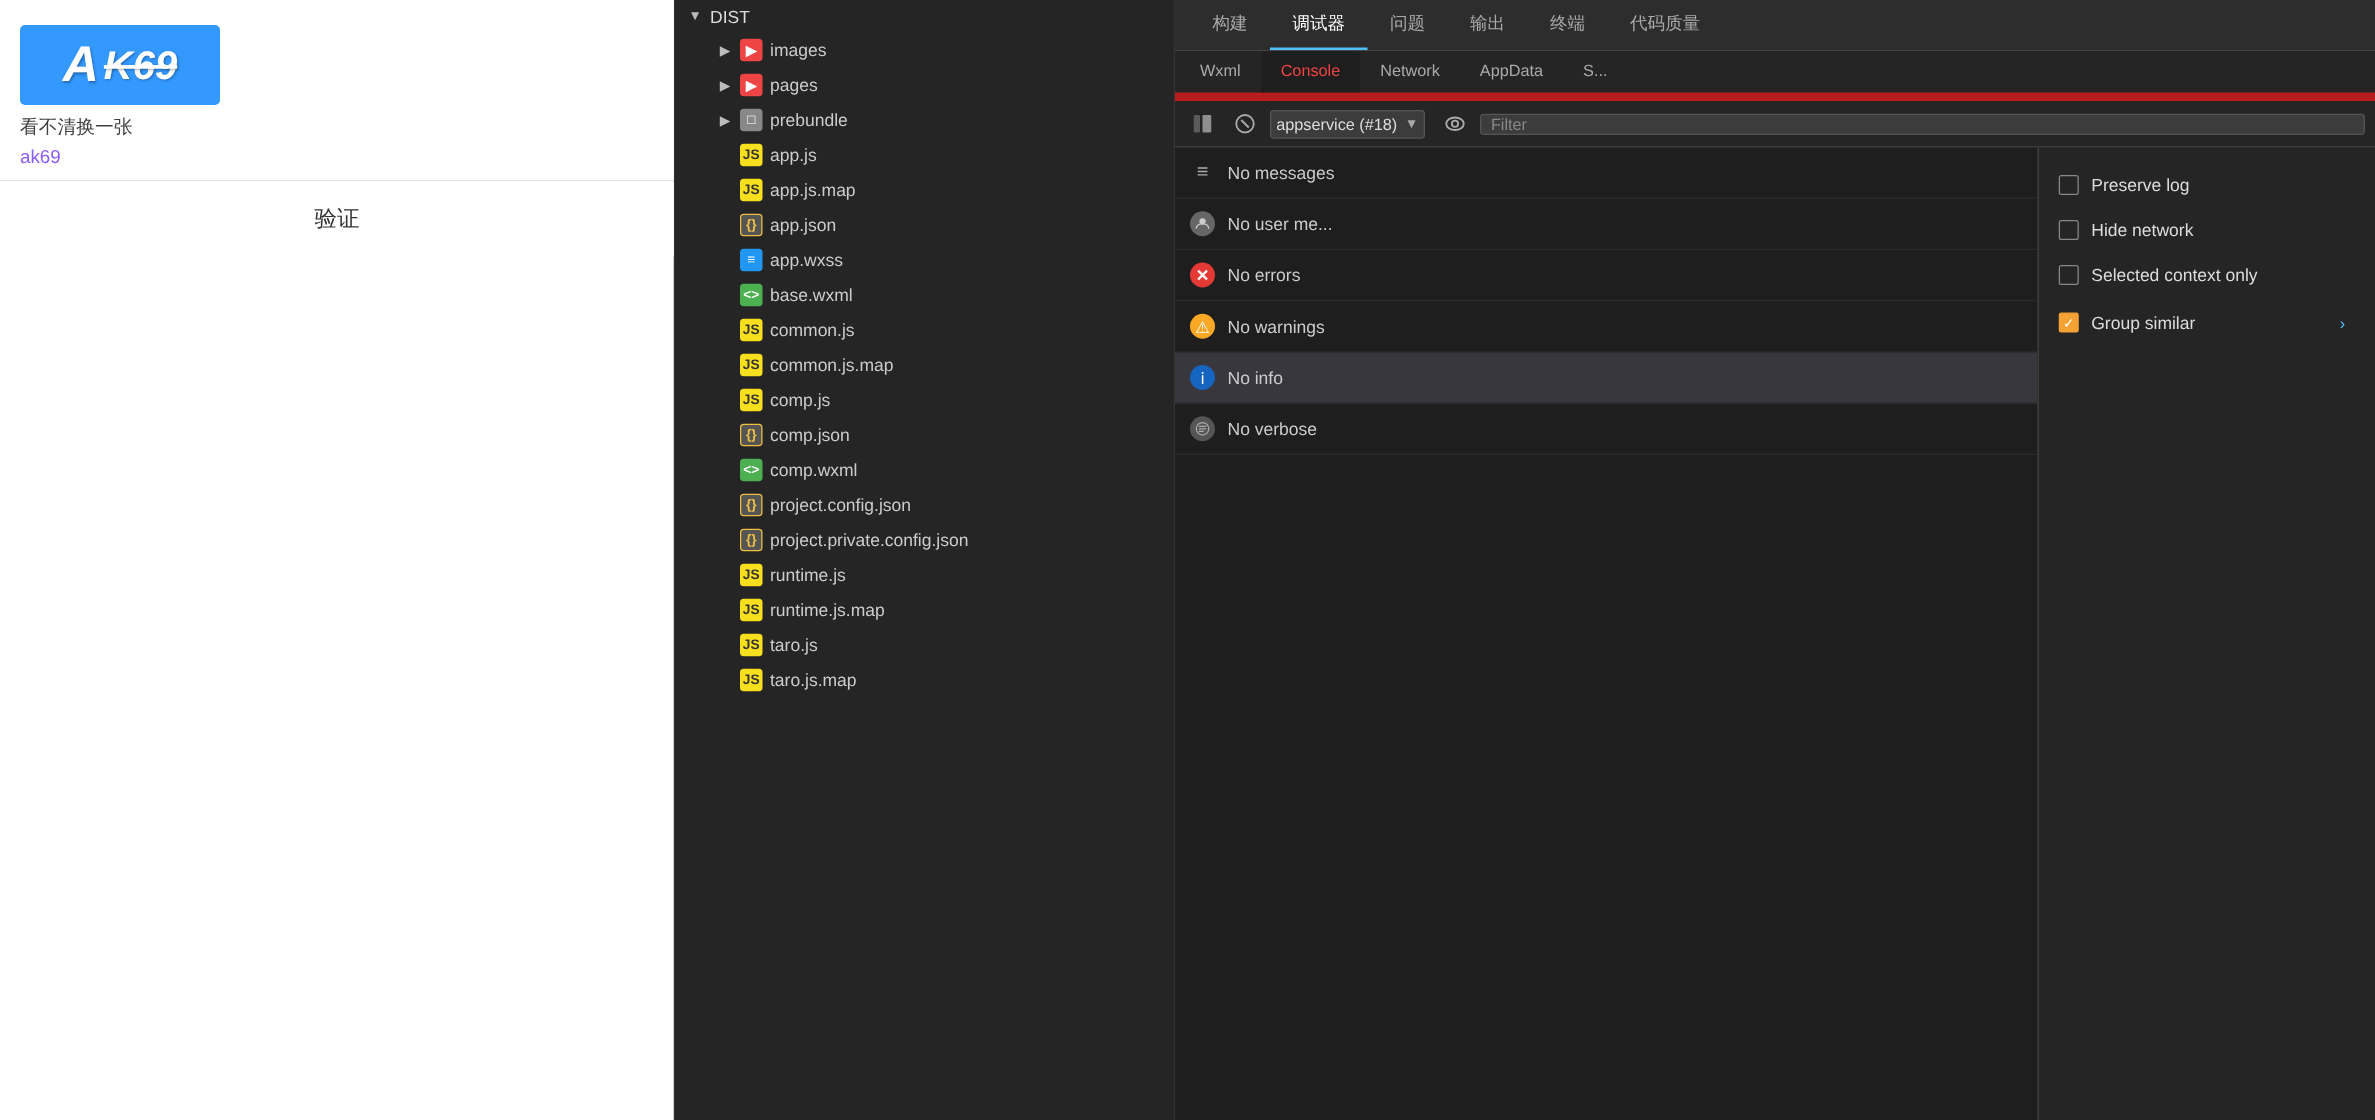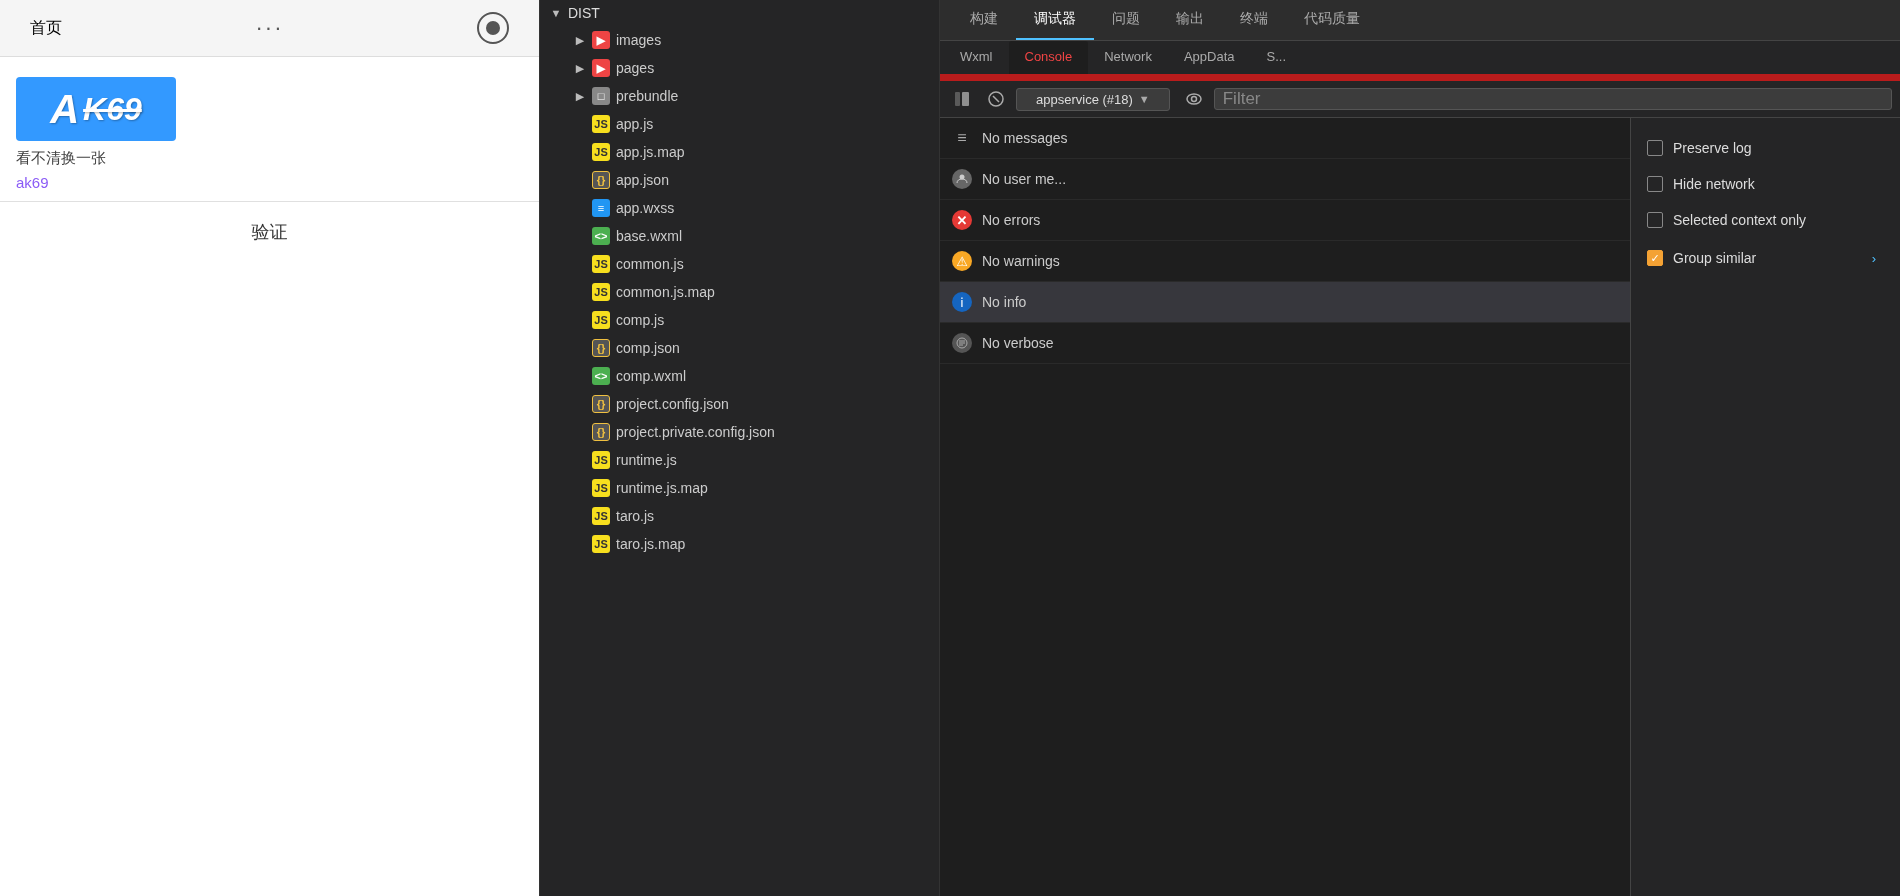--- a/index.html
+++ b/index.html
@@ -250,36 +250,36 @@
       cursor: pointer;
       border-radius: 3px;
       font-size: 16px;
     }
 
     .context-select {
       background: #3c3c3c;
       color: #ddd;
       border: 1px solid #555;
       border-radius: 3px;
-      padding: 3px 19px;
+      padding: 3px 4px;
       font-size: 13px;
       cursor: pointer;
       display: flex;
       align-items: center;
       gap: 6px;
     }
 
     .filter-input {
       flex: 1;
       background: #3c3c3c;
       border: 1px solid #555;
       border-radius: 3px;
       padding: 0 8px;
       color: #ddd;
-      font-size: 17px;
+      font-size: 13px;
       outline: none;
     }
 
     .filter-input::placeholder { color: #888; }
 
     
     .console-body {
       display: flex;
       flex: 1;
       overflow: hidden;
@@ -378,27 +378,20 @@
       flex: 1;
       display: flex;
       flex-direction: column;
       overflow: hidden;
     }
   </style>
 </head>
 <body>
 
 <div class="phone-panel">
-  <div class="phone-topbar">
-    <span>首页</span>
-    <span class="phone-topbar-dots">···</span>
-    <div class="phone-topbar-record">
-      <div class="record-inner"></div>
-    </div>
-  </div>
 
   <div class="captcha-section">
     <div class="captcha-image">
       <span class="captcha-letter-a">A</span>
       <span class="captcha-text">K69</span>
     </div>
     <div class="captcha-refresh-link">看不清换一张</div>
     <div class="captcha-input-value">ak69</div>
   </div>
 

